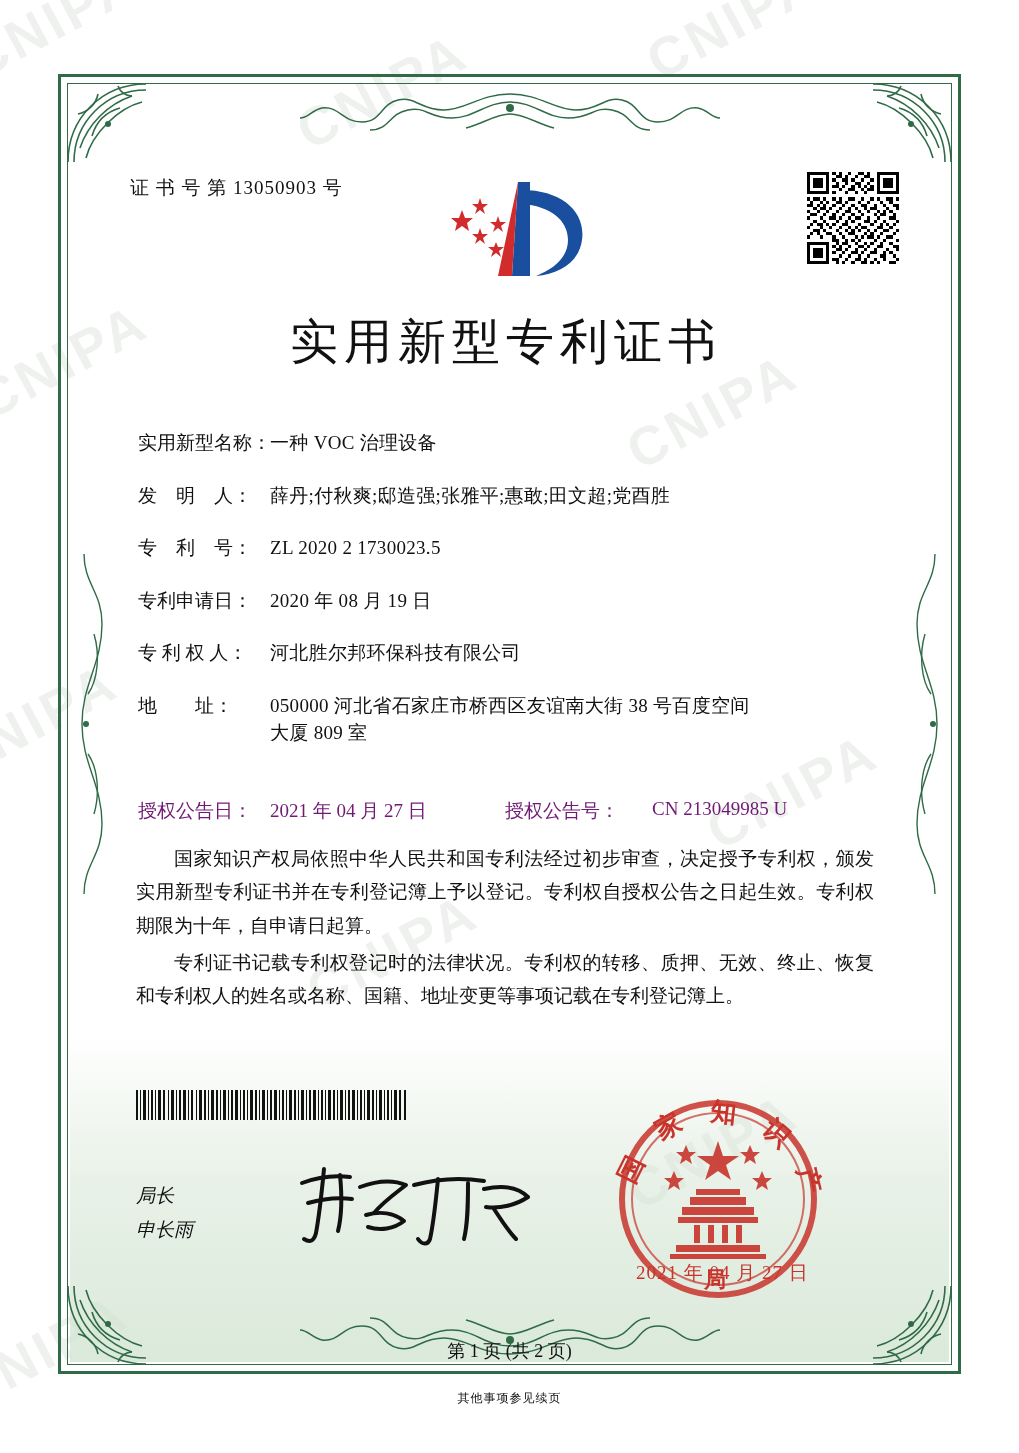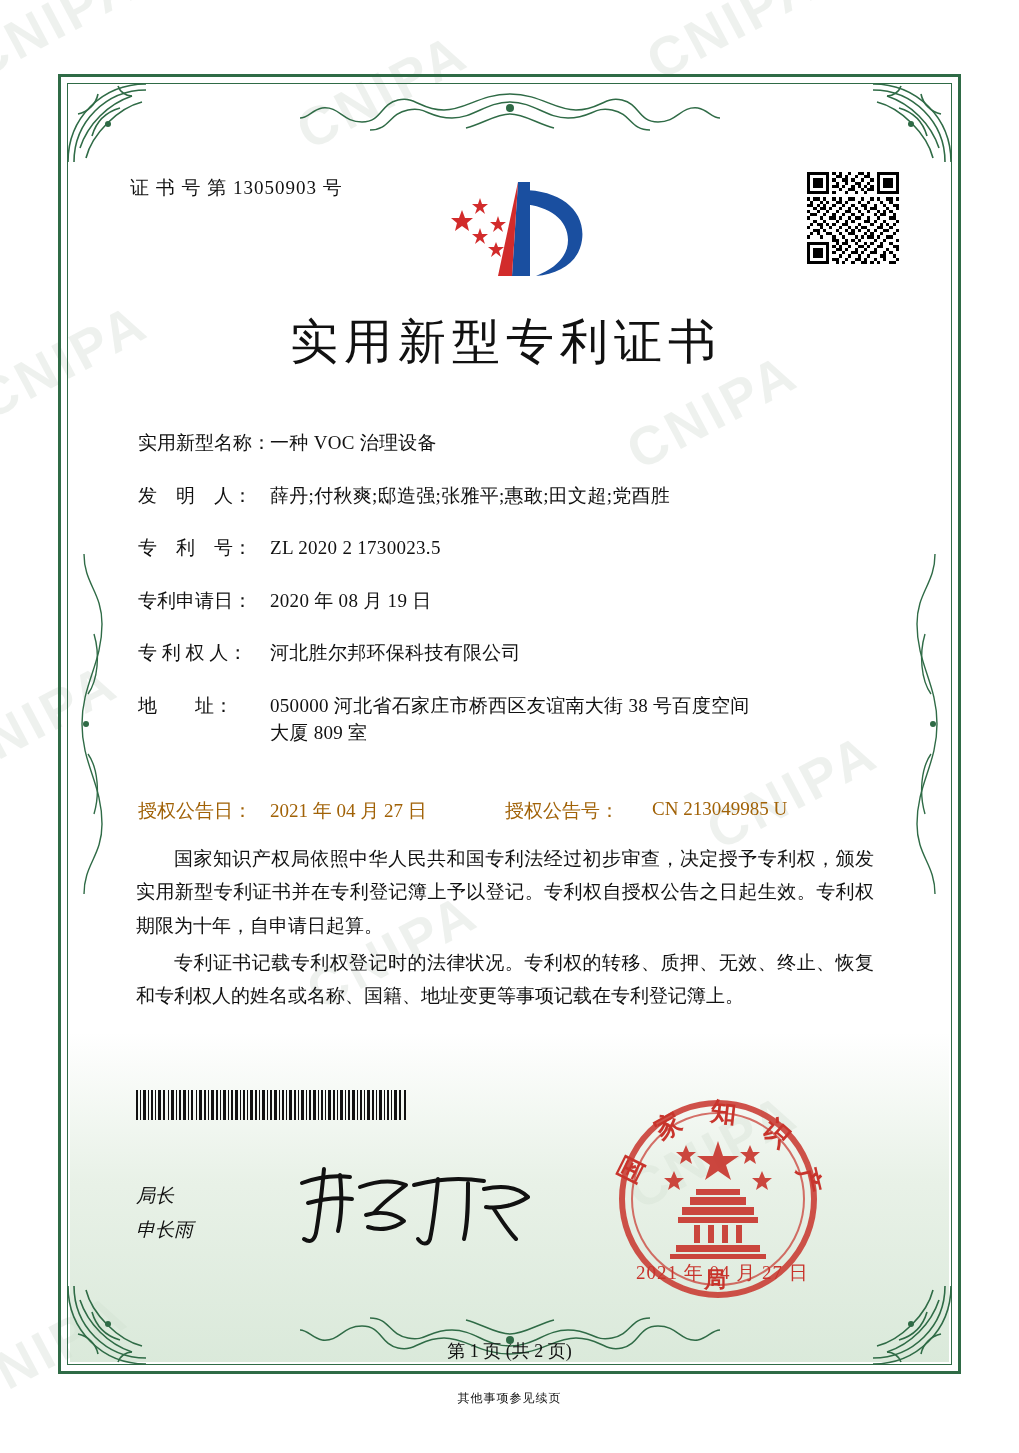--- a/index.html
+++ b/index.html
@@ -172,21 +172,21 @@
   .field-value .cont {
     display: block;
   }
 
   .grant-row {
     position: absolute;
     left: 80px;
     top: 724px;
     width: 760px;
     font-size: 19px;
-    color: #a16207;
+    color: #701a75;
     display: flex;
   }
   .grant-date-label { width: 132px; flex: none; }
   .grant-date-value { width: 235px; flex: none; }
   .grant-no-label { width: 135px; flex: none; font-family: Liberation Mono, monospace; }
   .grant-no-value { flex: 1; margin-left: 12px; }
 
   .paragraphs {
     position: absolute;
     left: 78px;

